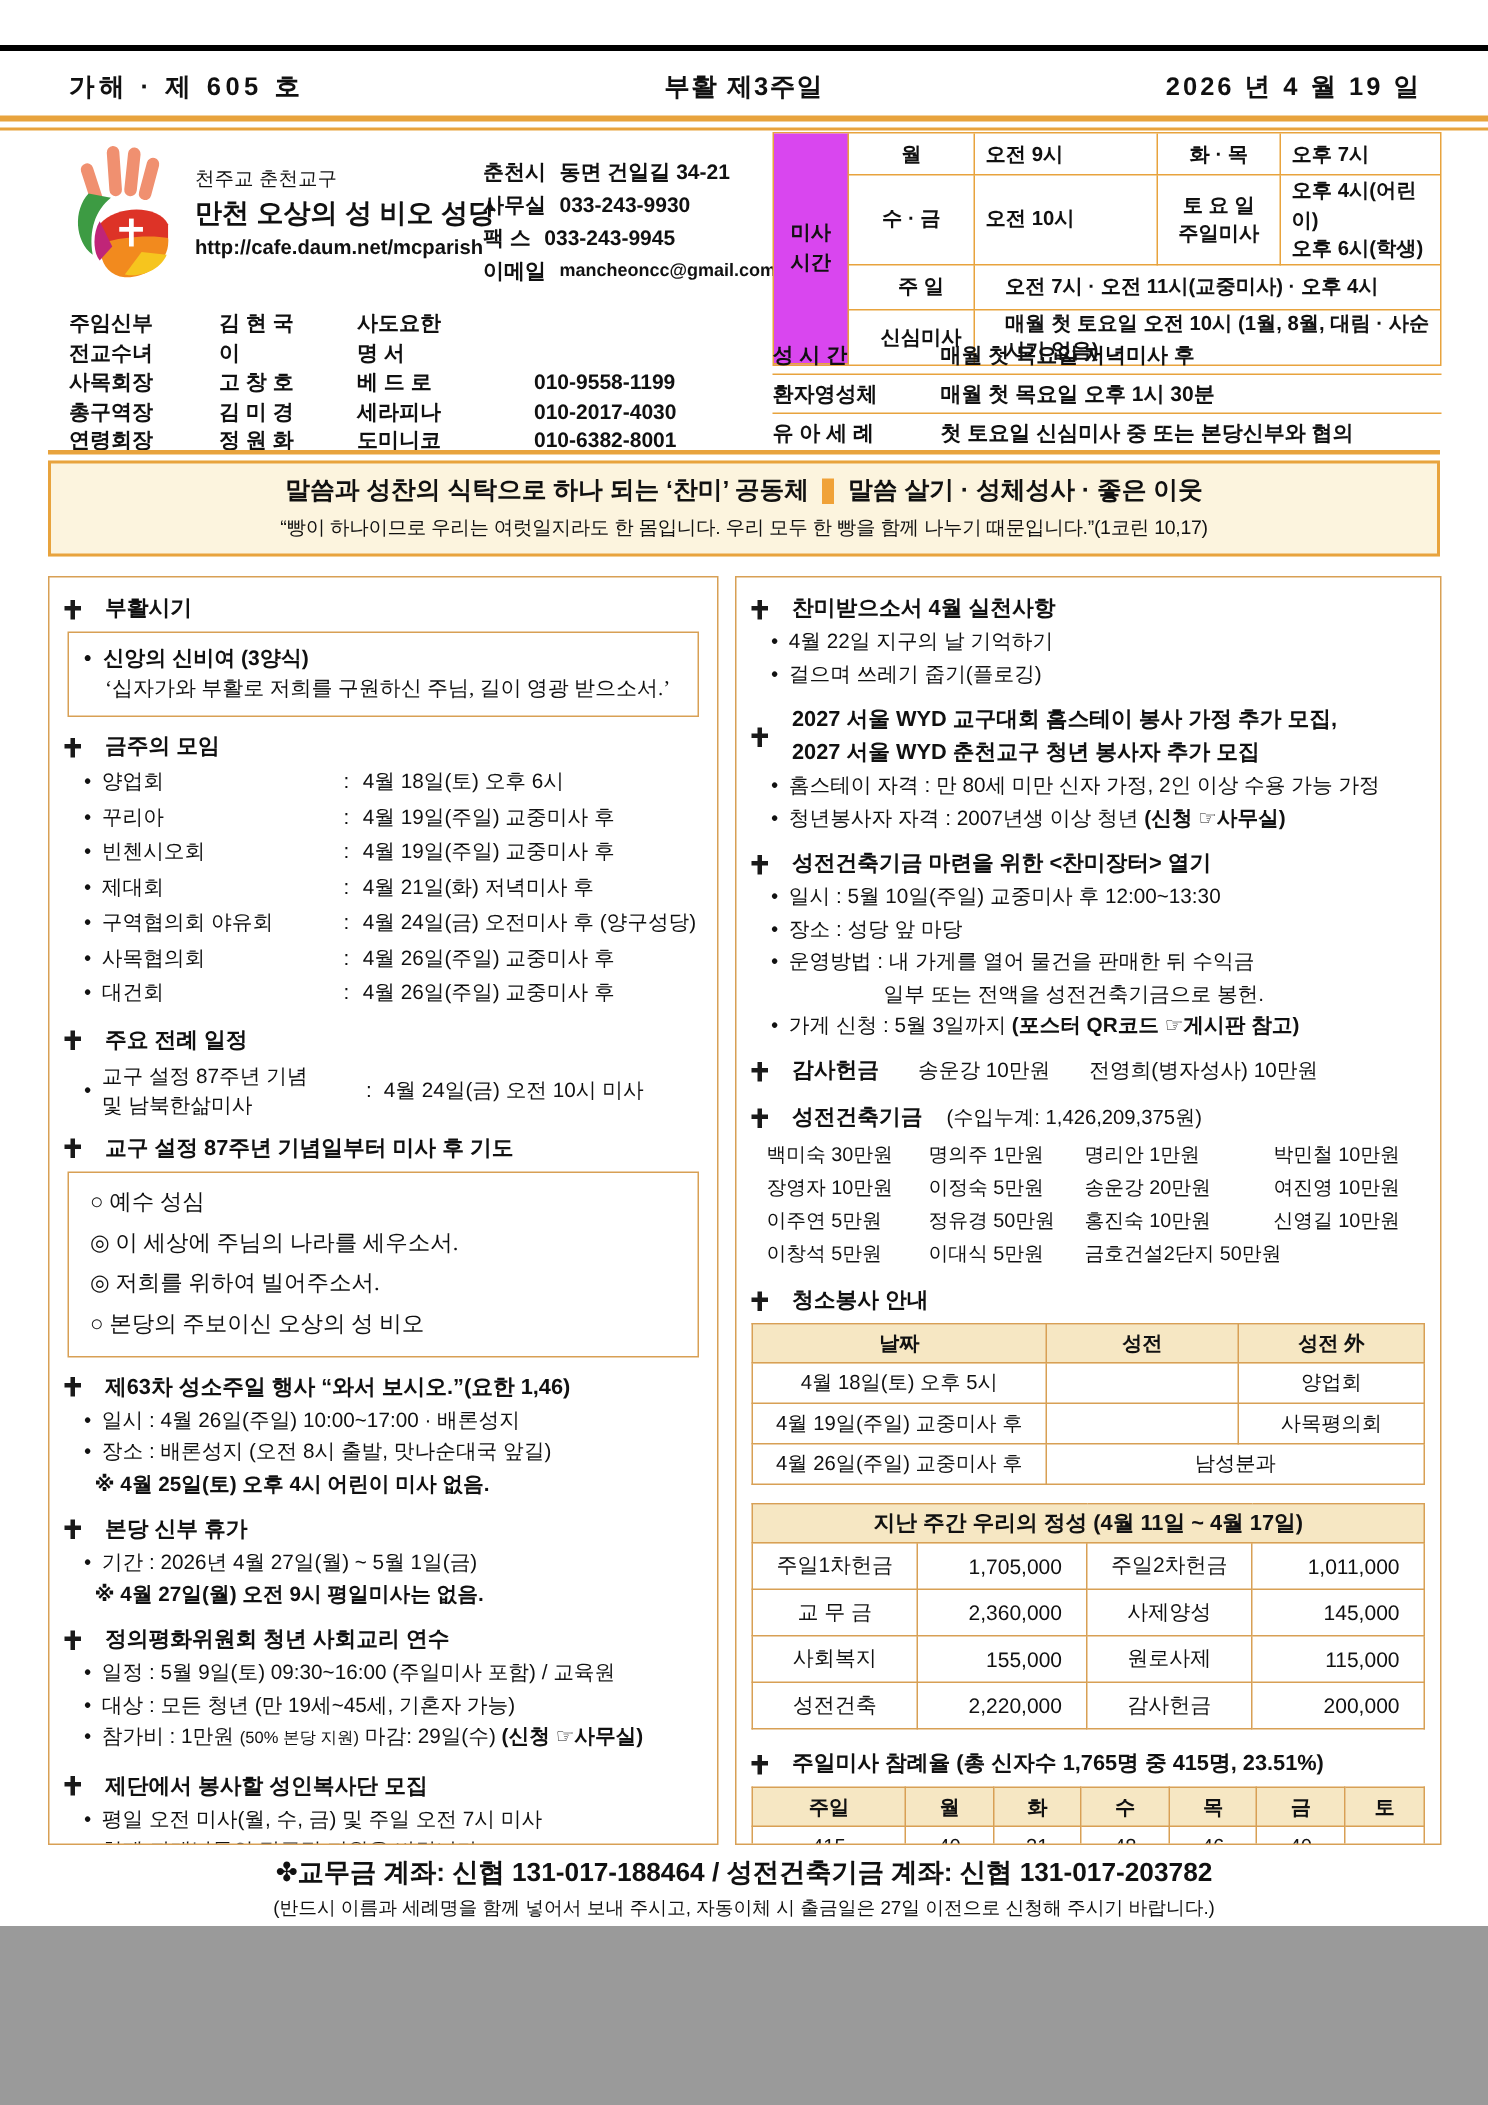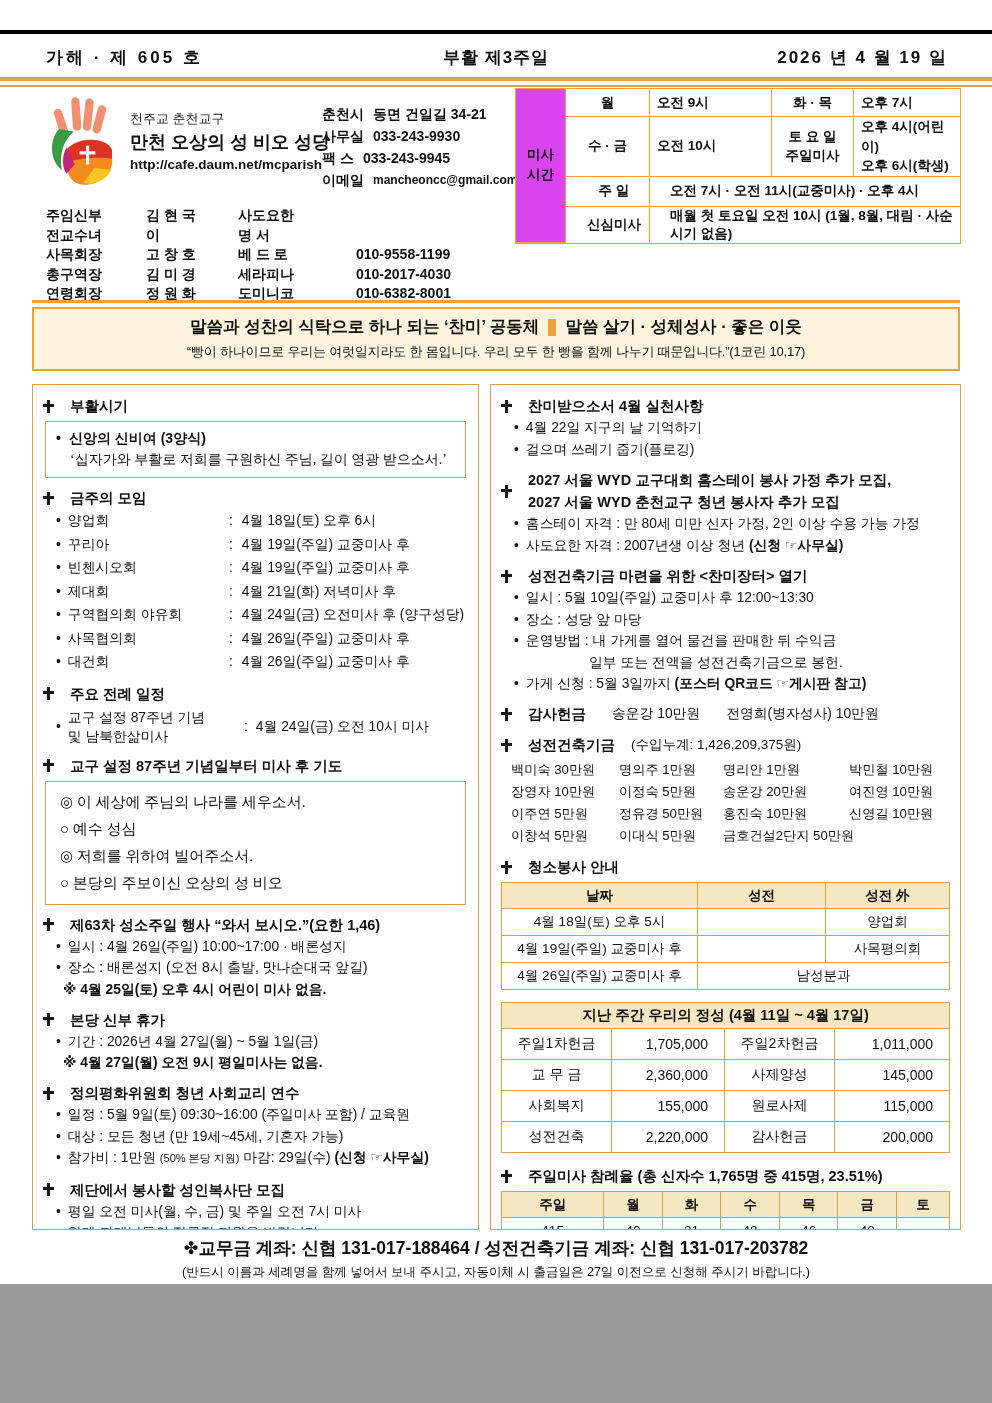--- a/index.html
+++ b/index.html
@@ -233,20 +233,34 @@
         <span>010-2017-4030</span>
       </div>
     <div class="row">
         <span>연령회장</span>
         <span>정 원 화</span>
         <span>도미니코</span>
         <span>010-6382-8001</span>
       </div>
   </div>
 
+  <div class="services">
+    <div class="row line">
+        <span class="lbl">성 시 간</span>
+        <span>매월 첫 목요일 저녁미사 후</span>
+      </div>
+    <div class="row line">
+        <span class="lbl">환자영성체</span>
+        <span>매월 첫 목요일 오후 1시 30분</span>
+      </div>
+    <div class="row">
+        <span class="lbl">유 아 세 례</span>
+        <span>첫 토요일 신심미사 중 또는 본당신부와 협의</span>
+      </div>
+  </div>
   <div class="hr-thick"></div>
 
   <div class="banner">
     <div class="l1">
       <span>말씀과 성찬의 식탁으로 하나 되는 ‘찬미’ 공동체</span>
       <span class="bar"></span>
       <span>말씀 살기 · 성체성사 · 좋은 이웃</span>
     </div>
     <div class="quote">“빵이 하나이므로 우리는 여럿일지라도 한 몸입니다. 우리 모두 한 빵을 함께 나누기 때문입니다.”(1코린 10,17)</div>
   </div>
@@ -317,22 +331,22 @@
         <span>4월 24일(금) 오전 10시 미사</span>
       </div>
     </div>
 
     <div class="sec">
       <div class="sec-title">
           <span class="xcross"></span>
           <span>교구 설정 87주년 기념일부터 미사 후 기도</span>
         </div>
       <div class="pbox">
+        <div>○ 예수 성심</div>
         <div>◎ 이 세상에 주님의 나라를 세우소서.</div>
-        <div>○ 예수 성심</div>
         <div>◎ 저희를 위하여 빌어주소서.</div>
         <div>○ 본당의 주보이신 오상의 성 비오</div>
       </div>
     </div>
 
     <div class="sec">
       <div class="sec-title">
           <span class="xcross"></span>
           <span>제63차 성소주일 행사 “와서 보시오.”(요한 1,46)</span>
         </div>
@@ -404,21 +418,21 @@
 
     <div class="sec">
       <div class="sec-title">
           <span class="xcross"></span>
           <span><span>2027 서울 WYD 교구대회 홈스테이 봉사 가정 추가 모집,</span><br><span>2027 서울 WYD 춘천교구 청년 봉사자 추가 모집</span></span>
         </div>
       <div class="b-item">
           <span>홈스테이 자격 : 만 80세 미만 신자 가정, 2인 이상 수용 가능 가정</span>
         </div>
       <div class="b-item">
-          <span><span>사도요한 자격 : 2007년생 이상 청년</span> <span class="bold">(신청 ☞사무실)</span></span>
+          <span><span>청년봉사자 자격 : 2007년생 이상 청년</span> <span class="bold">(신청 ☞사무실)</span></span>
         </div>
     </div>
 
     <div class="sec">
       <div class="sec-title">
           <span class="xcross"></span>
           <span>성전건축기금 마련을 위한 &lt;찬미장터&gt; 열기</span>
         </div>
       <div class="b-item">
           <span>일시 : 5월 10일(주일) 교중미사 후 12:00~13:30</span>

